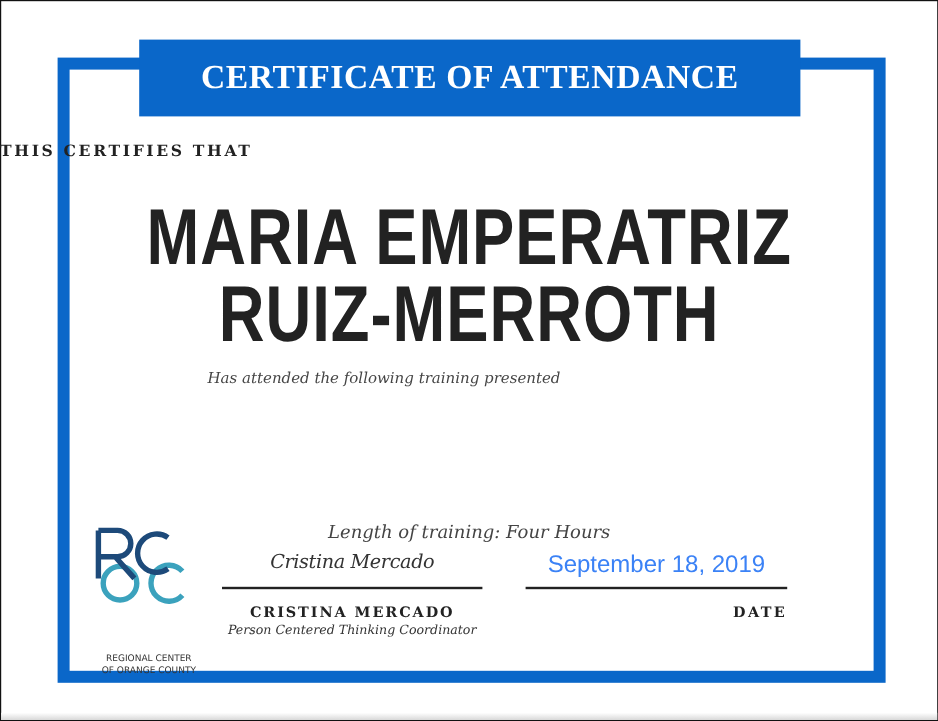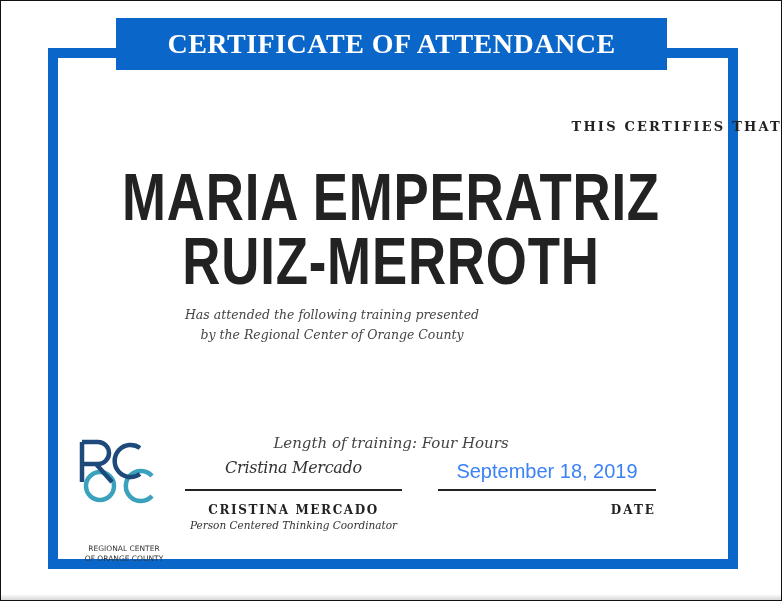--- a/index.html
+++ b/index.html
@@ -1,26 +1,26 @@
 <!DOCTYPE html>
 <html><head>
 <meta charset="utf-8">
 <style>
   html,body{margin:0;padding:0;}
   body{width:782px;height:601px;position:relative;background:#fff;overflow:hidden;font-family:"DejaVu Serif",serif;}
   .page{position:absolute;left:0;top:0;width:780px;height:599px;border:1px solid #111;background:#fff;}
   .page-shadow{position:absolute;left:0;right:0;bottom:0;height:6px;background:linear-gradient(#fff,#d8d8d8);}
   .frame{position:absolute;left:48px;top:48px;width:670px;height:501px;border:10px solid #0a67c9;}
-  .banner{position:absolute;left:116px;top:18px;width:551px;height:52px;background:#0a67c9;display:flex;align-items:center;justify-content:center;}
+  .banner{position:absolute;left:116px;top:33px;width:551px;height:64px;background:#0a67c9;display:flex;align-items:center;justify-content:center;}
   .banner span{color:#fff;font-family:"Liberation Serif",serif;font-weight:bold;font-size:28px;letter-spacing:0.5px;}
-  .certifies{position:absolute;left:0;width:782px;top:119px;text-align:right;font-family:"DejaVu Serif",serif;font-weight:bold;font-size:13px;letter-spacing:2.2px;color:#222;}
+  .certifies{position:absolute;left:0;width:782px;top:119px;text-align:left;font-family:"DejaVu Serif",serif;font-weight:bold;font-size:13px;letter-spacing:2.2px;color:#222;}
   .name{position:absolute;left:0;width:782px;text-align:center;font-family:"Liberation Sans",sans-serif;font-weight:bold;color:#222;font-size:66px;line-height:66px;transform:scaleX(0.8);transform-origin:center;letter-spacing:1px;}
   .name.l1{top:164px;}
   .name.l2{top:228px;}
-  .attended{position:absolute;left:0;width:640px;top:305px;text-align:center;font-family:"DejaVu Serif",serif;font-style:italic;font-size:12.5px;line-height:20px;color:#444;padding-left:12px;}
+  .attended{position:absolute;left:0;width:640px;top:305px;text-align:center;font-family:"DejaVu Serif",serif;font-style:italic;font-size:12.5px;line-height:20px;color:#444;}
   .program{position:absolute;left:0;width:782px;top:366px;text-align:center;font-family:"DejaVu Serif",serif;font-weight:bold;font-style:italic;font-size:15px;line-height:23px;color:#222;}
   .length{position:absolute;left:0;width:782px;top:434px;text-align:center;font-family:"DejaVu Serif",serif;font-style:italic;font-size:15px;color:#444;}
   .logo{position:absolute;left:74px;top:438px;width:100px;height:105px;}
   .logo-text{position:absolute;left:74px;top:516px;width:100px;text-align:center;font-family:"DejaVu Sans",sans-serif;font-size:7.5px;line-height:10px;color:#333;margin-top:28px;}
   .sig{position:absolute;left:186px;top:458px;width:215px;text-align:center;font-family:"DejaVu Serif",serif;font-style:italic;font-size:16px;color:#333;letter-spacing:-0.3px;}
   .line{position:absolute;height:2px;background:#222;}
   .sig-name{position:absolute;left:186px;top:503px;width:215px;text-align:center;font-family:"DejaVu Serif",serif;font-weight:bold;font-size:12px;letter-spacing:1.6px;color:#222;}
   .sig-title{position:absolute;left:176px;top:519px;width:235px;text-align:center;font-family:"DejaVu Serif",serif;font-style:italic;font-size:10.5px;color:#333;}
   .date-val{position:absolute;left:438px;top:460px;width:218px;text-align:center;font-family:"Liberation Sans",sans-serif;font-size:20px;color:#3b82f6;}
   .date-label{position:absolute;left:438px;top:503px;width:218px;text-align:right;font-family:"DejaVu Serif",serif;font-weight:bold;font-size:12px;letter-spacing:2px;color:#222;}
@@ -38,21 +38,20 @@
   <span>CERTIFICATE OF ATTENDANCE</span>
 </div>
 
 <div class="certifies">THIS CERTIFIES THAT</div>
 
 <div class="name l1">MARIA EMPERATRIZ</div>
 <div class="name l2">RUIZ-MERROTH</div>
 
 <div class="attended">
   <div>Has attended the following training presented</div>
-  <div>by the Regional Center of Orange County</div>
 </div>
 
 <div class="program">
 </div>
 
 <div class="length">Length of training: Four Hours</div>
 
 <div class="logo">
   <svg width="100" height="80" viewBox="0 0 100 80">
 

